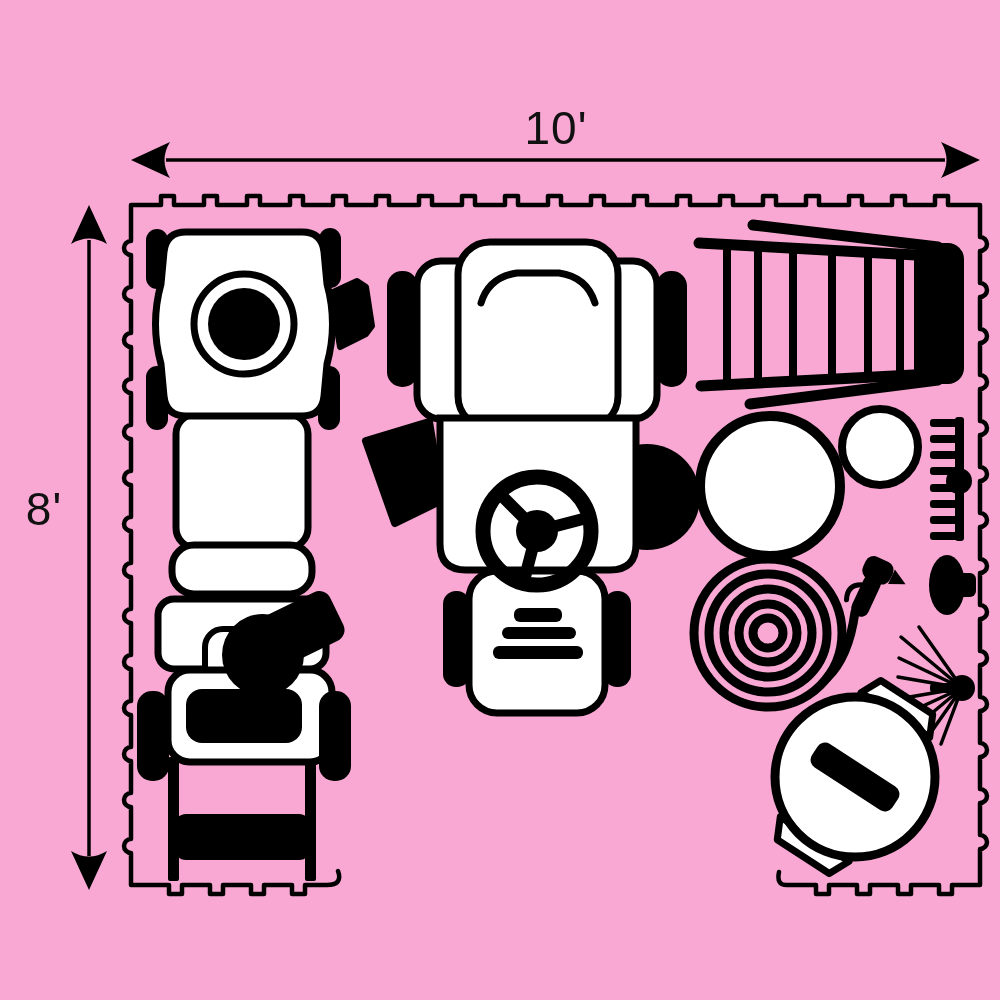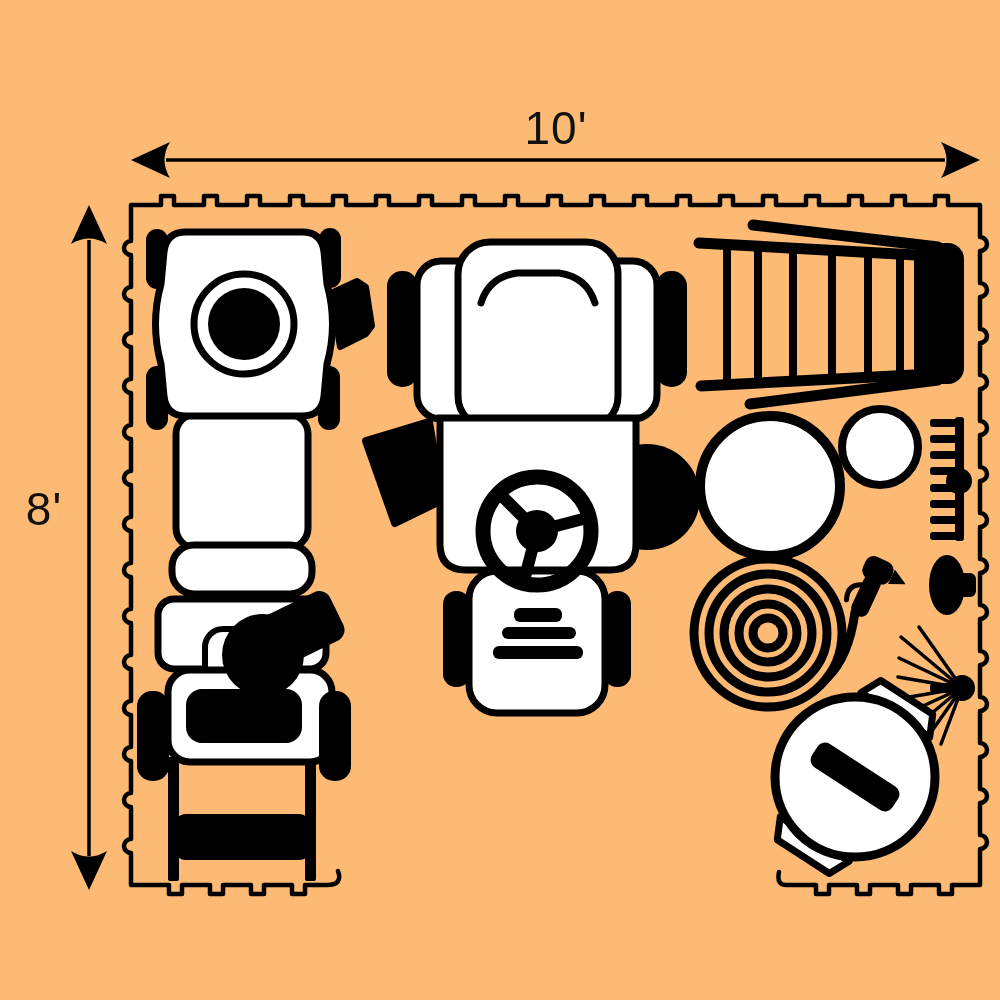--- a/index.html
+++ b/index.html
@@ -1,16 +1,16 @@
 <!DOCTYPE html>
 <html><head>
 <meta charset="utf-8">
 <style>
   html,body{margin:0;padding:0;background:#fff;}
-  .stage{width:1000px;height:1000px;background:#fdba74;position:relative;overflow:hidden;}
+  .stage{width:1000px;height:1000px;background:#f9a8d4;position:relative;overflow:hidden;}
   svg{display:block;}
   text{font-family:"Liberation Sans","DejaVu Sans",sans-serif;fill:#111;}
   .dim-label{font-size:46px;font-weight:500;letter-spacing:1px;}
 </style>
 </head>
 <body>
 
 <div class="stage">
 <svg width="1000" height="1000" viewBox="0 0 1000 1000">
 

